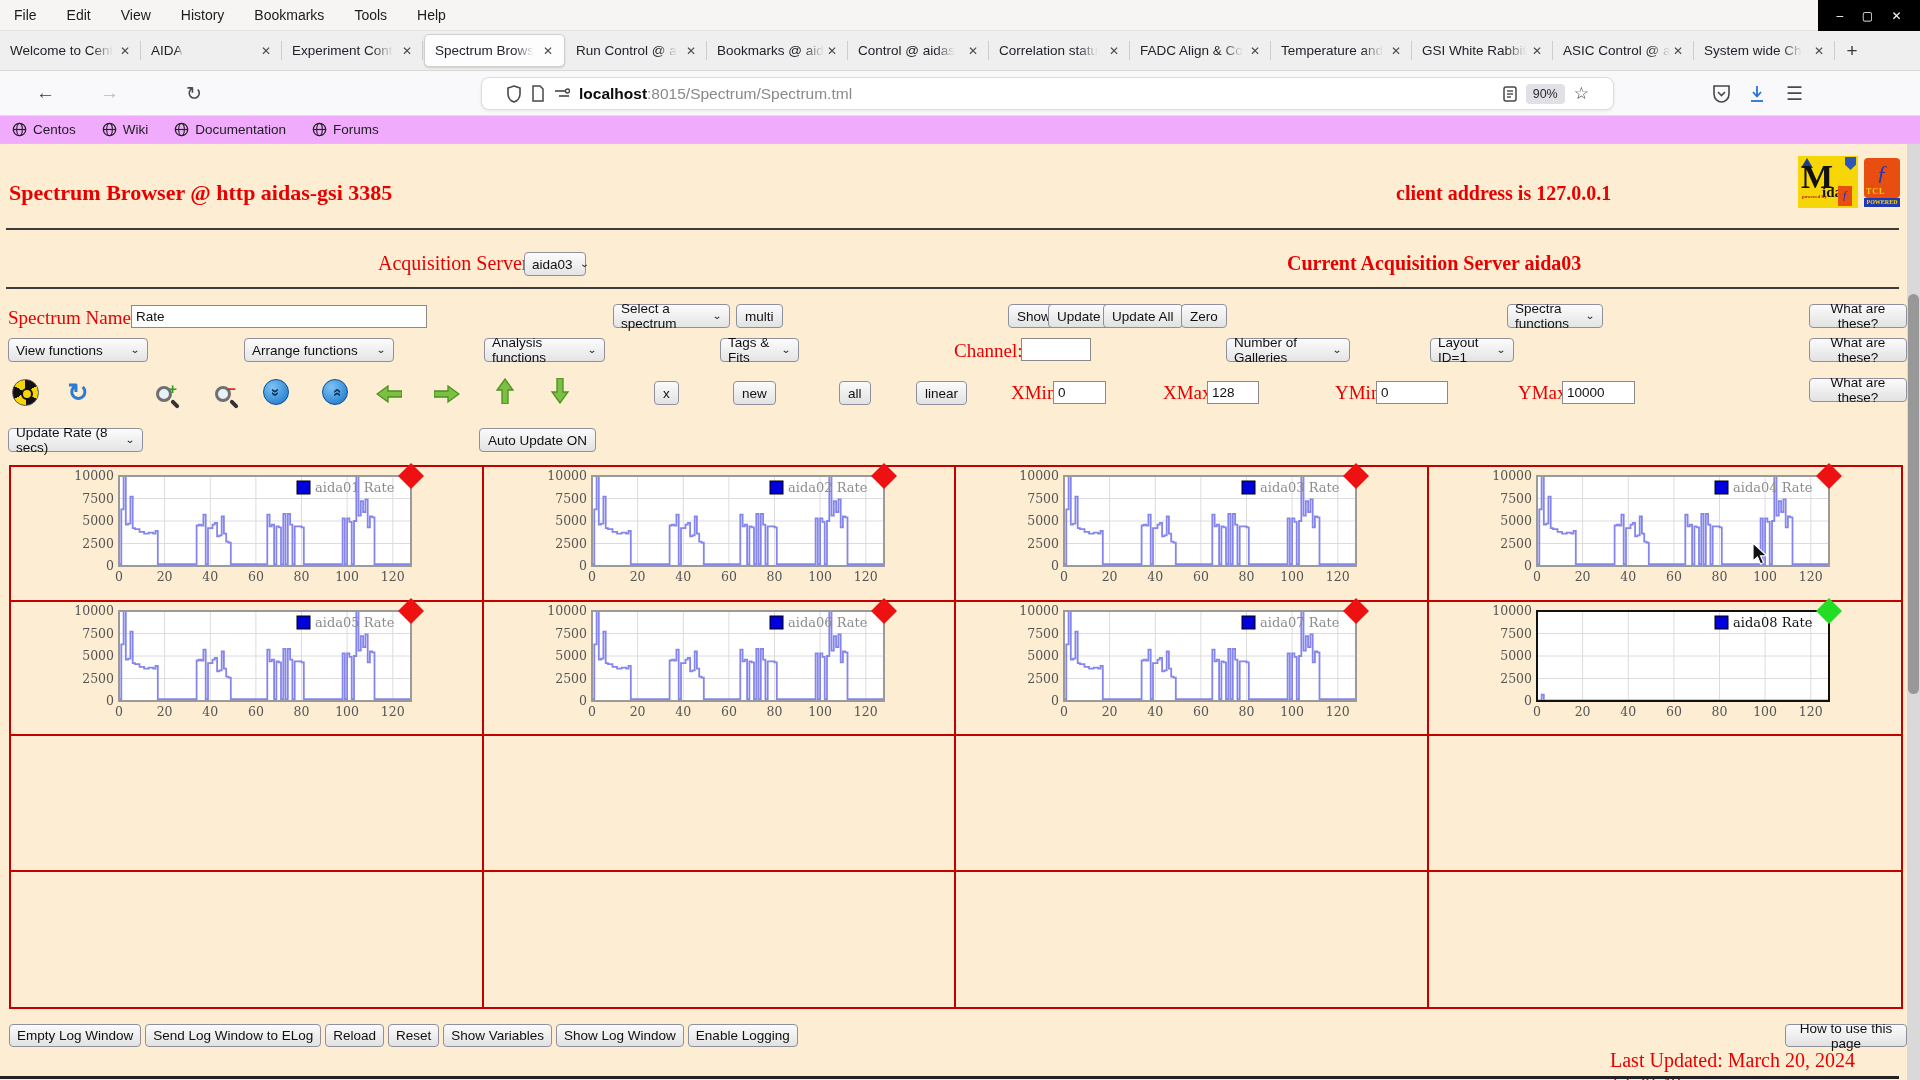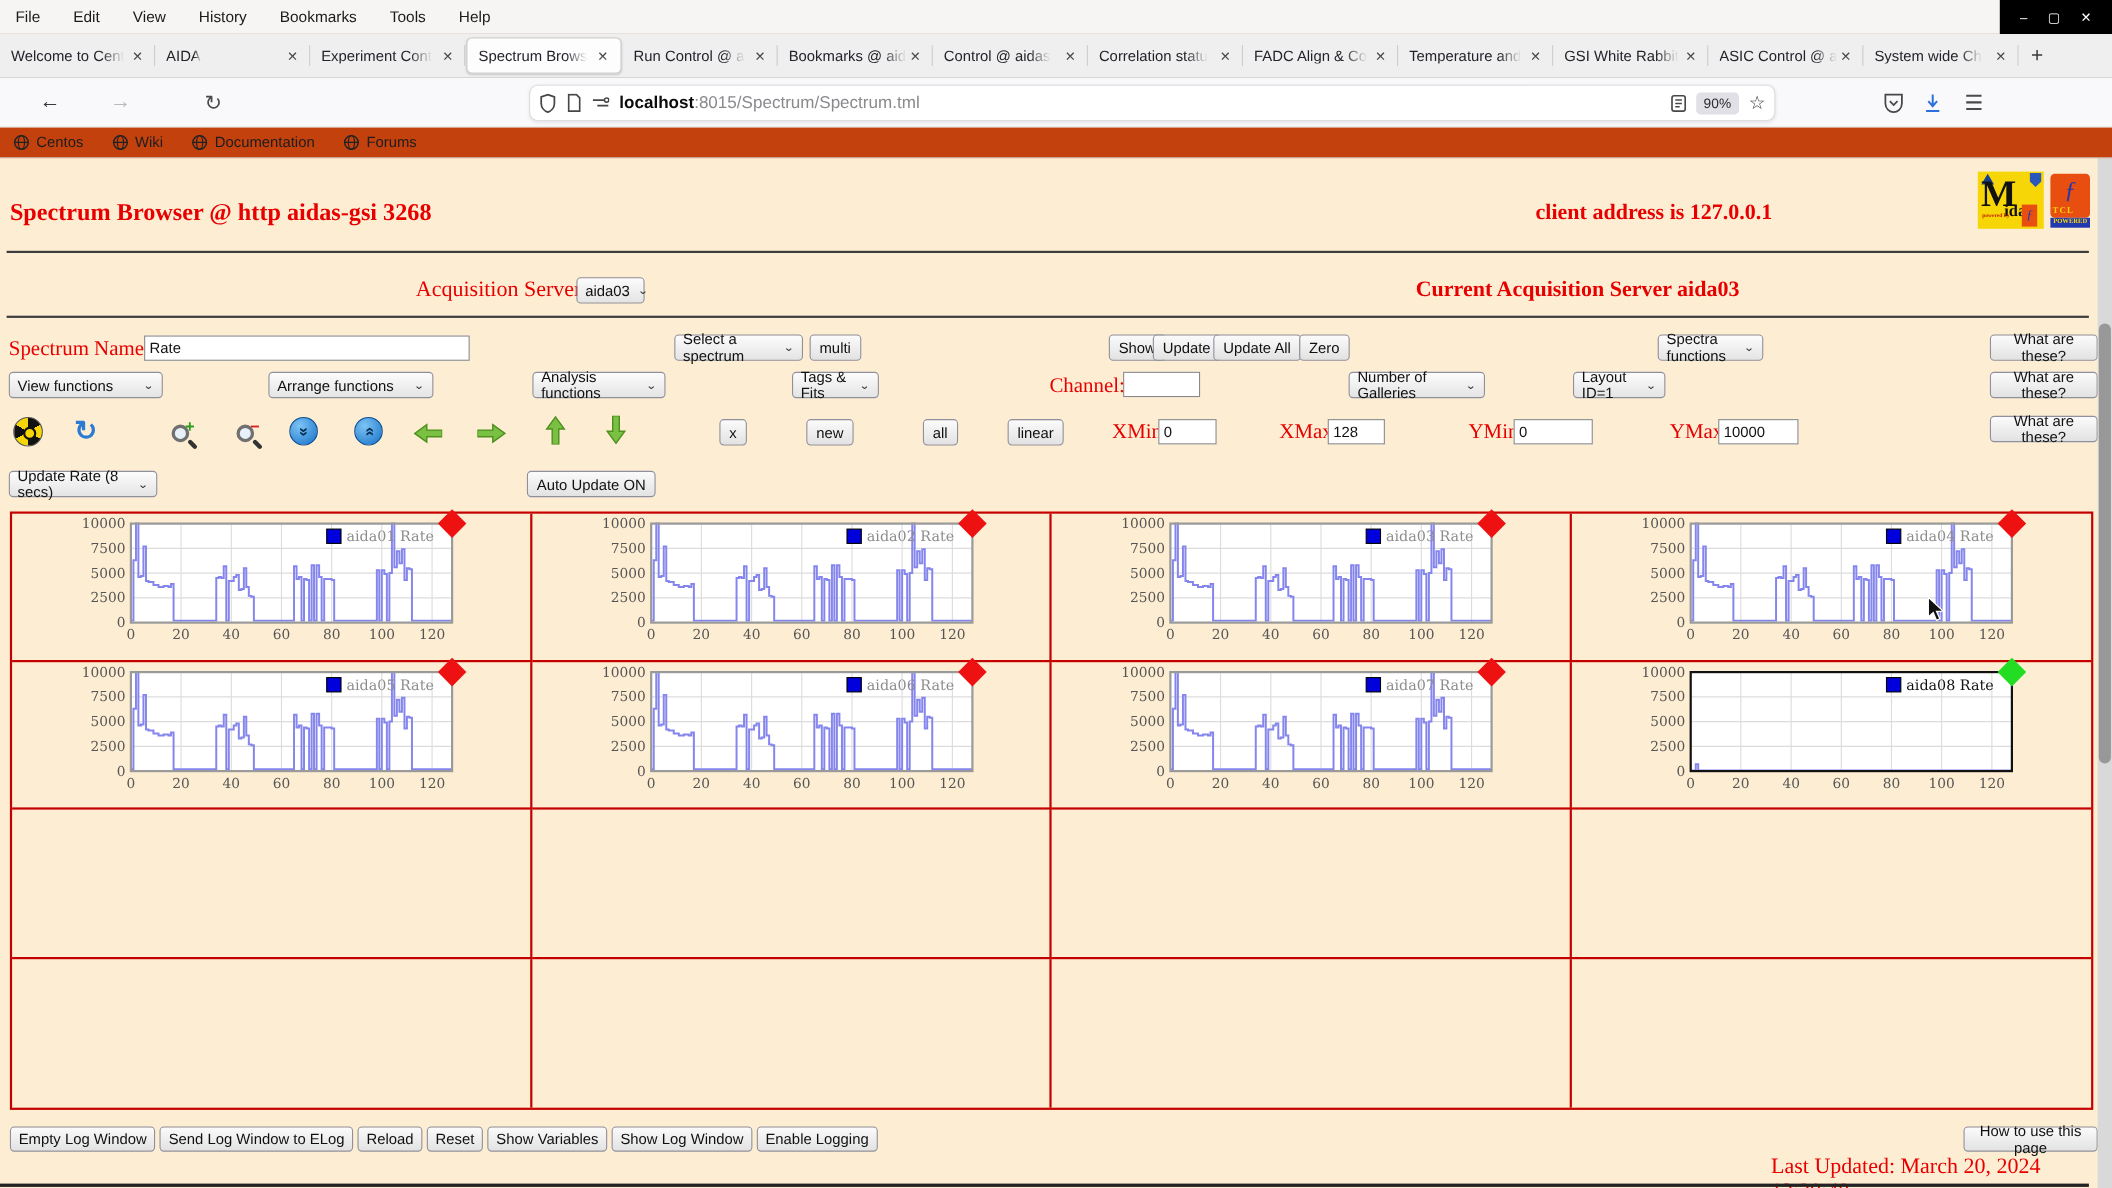--- a/index.html
+++ b/index.html
@@ -22,27 +22,27 @@
                -webkit-mask-image:linear-gradient(90deg,#000 80%,transparent); mask-image:linear-gradient(90deg,#000 80%,transparent);}
   .tab-close { color:#4a4a4a; font-size:12px; padding:1px 3px; border-radius:3px; }
   .tab.active { background:#fdfdfe; border:1px solid #d0cfce; border-radius:5px; margin:3px 1px;
                 box-shadow:0 1px 2px rgba(0,0,0,.15); }
   #newtab { width:34px; display:flex; align-items:center; justify-content:center; font-size:19px; color:#3a3a3a;}
   #navbar { position:absolute; left:0; top:71px; width:1920px; height:45px; background:#f9f9fb;
             border-bottom:1px solid #e0dedd;}
   .nav-ic { position:absolute; top:11px; font-size:19px; color:#4a4a4a; }
   #urlbar { position:absolute; left:481px; top:6px; width:1133px; height:33px; background:#fff;
             border:1px solid #ddd; border-radius:8px; box-shadow:0 1px 3px rgba(0,0,0,.08);
-            display:flex; align-items:center; padding:0 8px; gap:9px;}
+            display:flex; align-items:center; padding:0 24px; gap:9px;}
   #urlbar svg { flex:0 0 auto; }
   #url-text { font-size:15.5px; color:#0c0c0d; flex:1 1 auto; white-space:nowrap; overflow:hidden;}
   #url-text .rest { color:#8a8a8e; }
   .zoom-pill { background:#e0e0e6; border-radius:4px; font-size:12.5px; color:#2a2a2e; padding:3px 7px;}
   .star { font-size:17px; color:#3a3a3a; }
-  #bookmarksbar { position:absolute; left:0; top:116px; width:1920px; height:28px; background:#c2410c;
+  #bookmarksbar { position:absolute; left:0; top:116px; width:1920px; height:28px; background:#f0abfc;
                   border-bottom:1px solid #cfcdcb; display:flex; align-items:center; gap:26px; padding-left:12px;}
   .bm { display:flex; align-items:center; gap:6px; font-size:13.5px; color:#1d1d1f; }
   #scrollbar { position:absolute; right:0; top:144px; width:13px; height:936px; background:#d9d9d9; }
   #scroll-thumb { position:absolute; right:1px; top:150px; width:11px; height:400px; background:#989898; border-radius:6px;}
 
   
   #pagearea { position:absolute; left:0; top:144px; width:1907px; height:936px; background:#fdeed3;
               font-family:"Liberation Serif", serif; }
   .redtxt { color:#e80000; }
   .sep { position:absolute; left:6px; right:8px; border-top:2px solid #3c3c3c; }
@@ -256,21 +256,21 @@
       <svg width="15" height="15" viewBox="0 0 16 16">
         <circle cx="8" cy="8" r="6.6" fill="none" stroke="#222" stroke-width="1.4"></circle>
         <ellipse cx="8" cy="8" rx="3" ry="6.6" fill="none" stroke="#222" stroke-width="1.2"></ellipse>
         <line x1="1.4" y1="8" x2="14.6" y2="8" stroke="#222" stroke-width="1.2"></line>
       </svg>
       <span>Forums</span>
     </span>
   </div>
 
 <div id="pagearea">
-  <div id="page-title" class="redtxt">Spectrum Browser @ http aidas-gsi 3268</div>
+  <div id="page-title" class="redtxt">Spectrum Browser @ http aidas-gsi 3385</div>
   <div id="client-addr" class="redtxt">client address is 127.0.0.1</div>
 
   <div id="logos">
     <div id="midas-logo">
       <span class="tri"></span>
       <span class="shield"></span>
       <span class="M">M</span>
       <span class="idas">idas</span>
       <span class="pwr">powered by</span>
       <span class="tclmini">ƒ</span>

